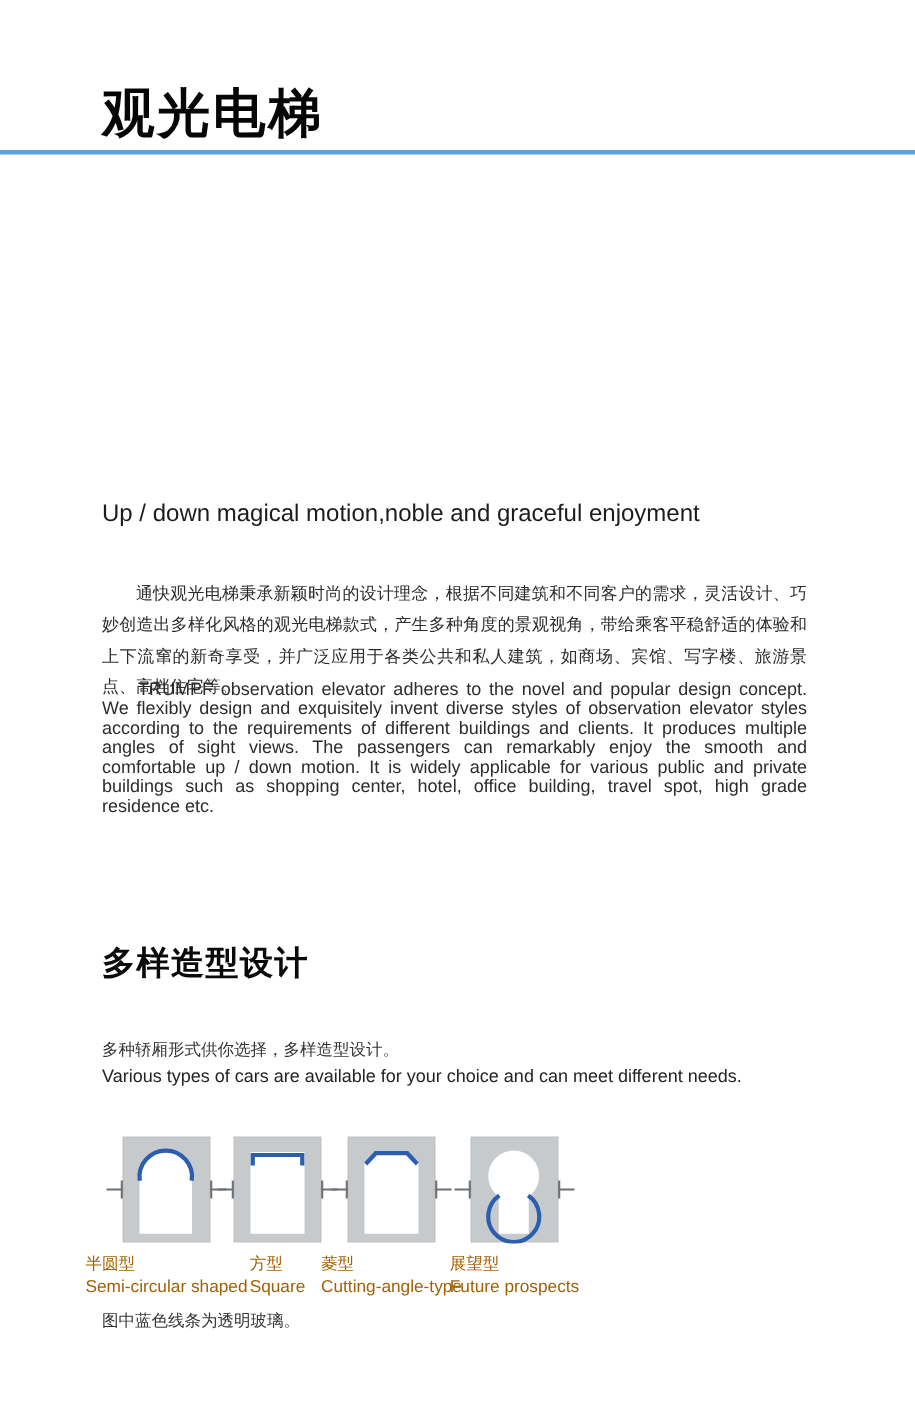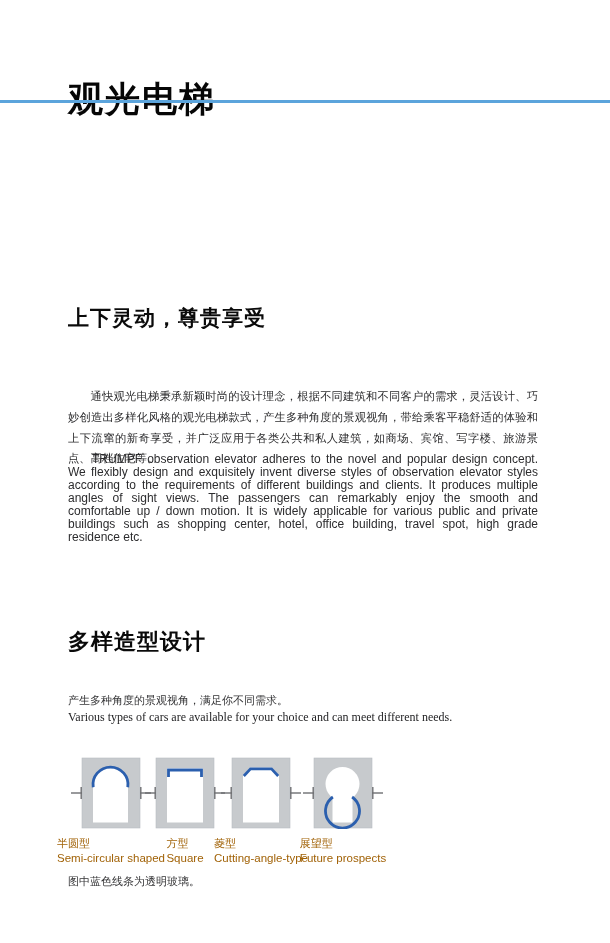--- a/index.html
+++ b/index.html
@@ -6,21 +6,21 @@
   .page{
     position:relative;
     width:610px;height:943px;
     background:#ffffff;
     overflow:hidden;
     font-family:"Liberation Sans","DejaVu Sans",sans-serif;
     color:#2e2e30;
   }
   .abs{position:absolute;left:68px;width:470px;}
   .title-zh{
-    top:54px;
+    top:31px;
     font-size:35px;font-weight:900;color:#060606;
     letter-spacing:2px;line-height:44px;
   }
   .rule{
     position:absolute;left:0;top:100px;width:610px;height:3px;
     border:none;margin:0;padding:0;
   }
   .title-en{
     top:106px;
     font-size:26px;font-weight:400;color:#131313;
@@ -42,21 +42,21 @@
     top:375px;
     font-size:11.3px;line-height:20.7px;
     text-indent:2em;
   }
   .para-en{
     top:441px;
     font-size:12px;line-height:13px;
     text-indent:24px;
   }
   .intro-line-zh{top:693px;font-size:11px;line-height:15px;color:#343436;white-space:nowrap;}
-  .intro-line-en{top:709px;font-size:12px;line-height:16px;color:#232325;white-space:nowrap;font-family:Liberation Serif, serif;}
+  .intro-line-en{top:709px;font-size:12px;line-height:16px;color:#232325;white-space:nowrap;}
   .model-svg{position:absolute;top:757px;width:84px;height:72px;}
   .rail{stroke:#6e6f72;stroke-width:1.4;fill:none;}
   .shaft{stroke:#b9bcc1;stroke-width:0.6;}
   .cab{fill:#ffffff;stroke:none;}
   .glass{fill:none;stroke-width:2.8;stroke-linecap:butt;}
   .model-label{
     position:absolute;top:837px;
     transform:translateX(-50%);
     text-align:left;white-space:nowrap;
     color:#a16207;
@@ -67,26 +67,26 @@
   .note-en{top:890px;font-size:12px;line-height:16px;color:#232325;white-space:nowrap;}
 </style>
 </head>
 <body>
 
 <div class="page">
 
   <h1 class="abs title-zh">观光电梯</h1>
   <div class="rule" style="background: rgb(91, 164, 220);"></div>
 
-  <div class="abs sec-h-zh" style="top:304px">上下灵动，尊贵享受</div>
+  <div class="abs sec-h-en" style="top:332px">Up / down magical motion,noble and graceful enjoyment</div>
   <p class="abs para para-zh">通快观光电梯秉承新颖时尚的设计理念，根据不同建筑和不同客户的需求，灵活设计、巧妙创造出多样化风格的观光电梯款式，产生多种角度的景观视角，带给乘客平稳舒适的体验和上下流窜的新奇享受，并广泛应用于各类公共和私人建筑，如商场、宾馆、写字楼、旅游景点、高档住宅等。</p>
   <p class="abs para para-en">TRUMPF observation elevator adheres to the novel and popular design concept. We flexibly design and exquisitely invent diverse styles of observation elevator styles according to the requirements of different buildings and clients. It produces multiple angles of sight views. The passengers can remarkably enjoy the smooth and comfortable up / down motion. It is widely applicable for various public and private buildings such as shopping center, hotel, office building, travel spot, high grade residence etc.</p>
 
   <div class="abs sec-h-zh" style="top:628px;font-size:22px">多样造型设计</div>
-  <div class="abs intro-line-zh">产生多种角度的景观视角，满足你不同需求。</div>
+  <div class="abs intro-line-zh">多种轿厢形式供你选择，多样造型设计。</div>
   <div class="abs intro-line-en">Various types of cars are available for your choice and can meet different needs.</div>
 
   <svg class="model-svg" style="left:69px" viewBox="0 0 84 72">
     <rect class="shaft" x="13" y="1" width="58" height="70" fill="#c7cacd"></rect>
     <g class="rail">
       <line x1="2" y1="36" x2="13" y2="36"></line>
         <line x1="12.2" y1="30" x2="12.2" y2="42"></line>
     </g>
     <g class="rail">
       <line x1="71" y1="36" x2="82" y2="36"></line>

